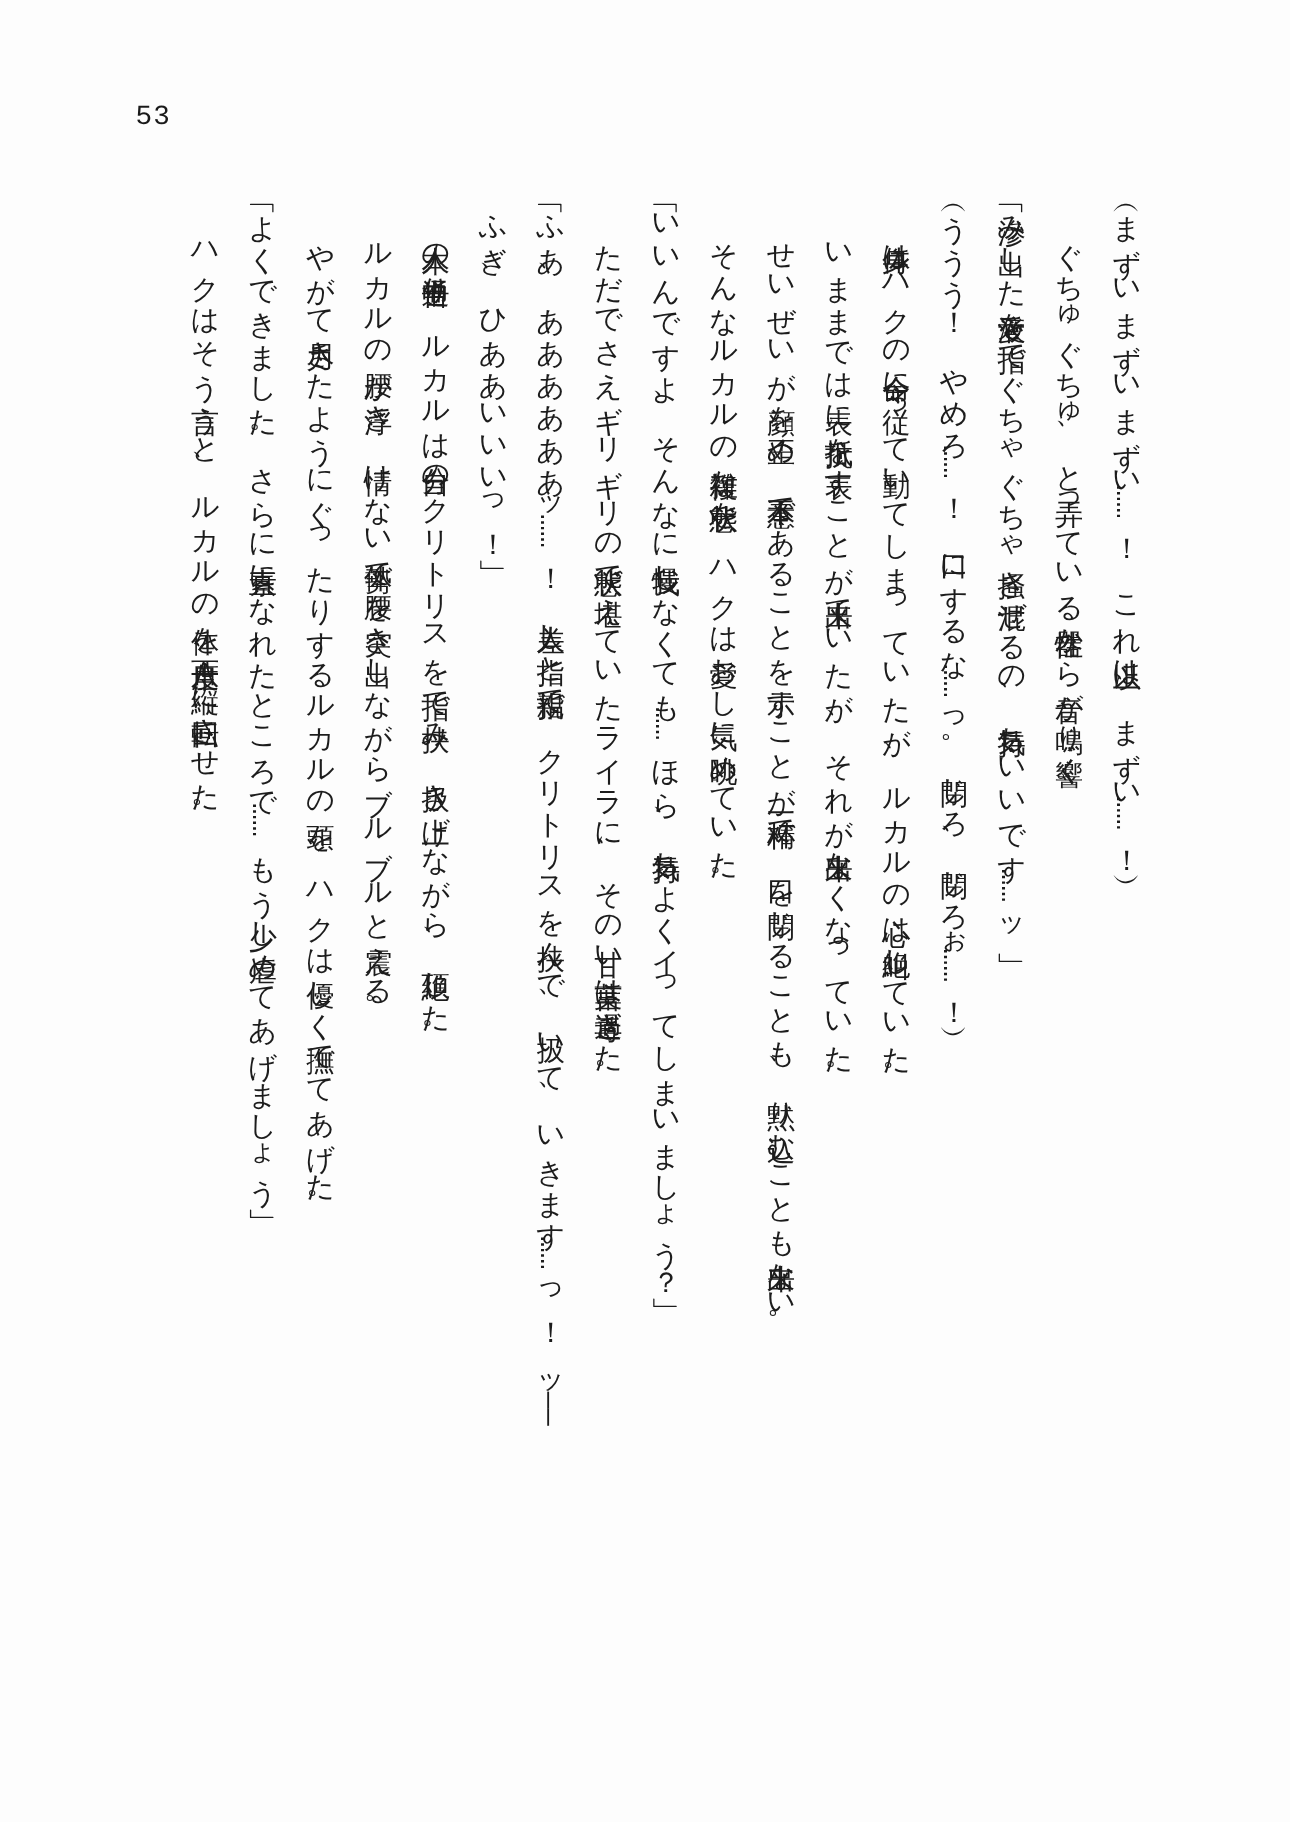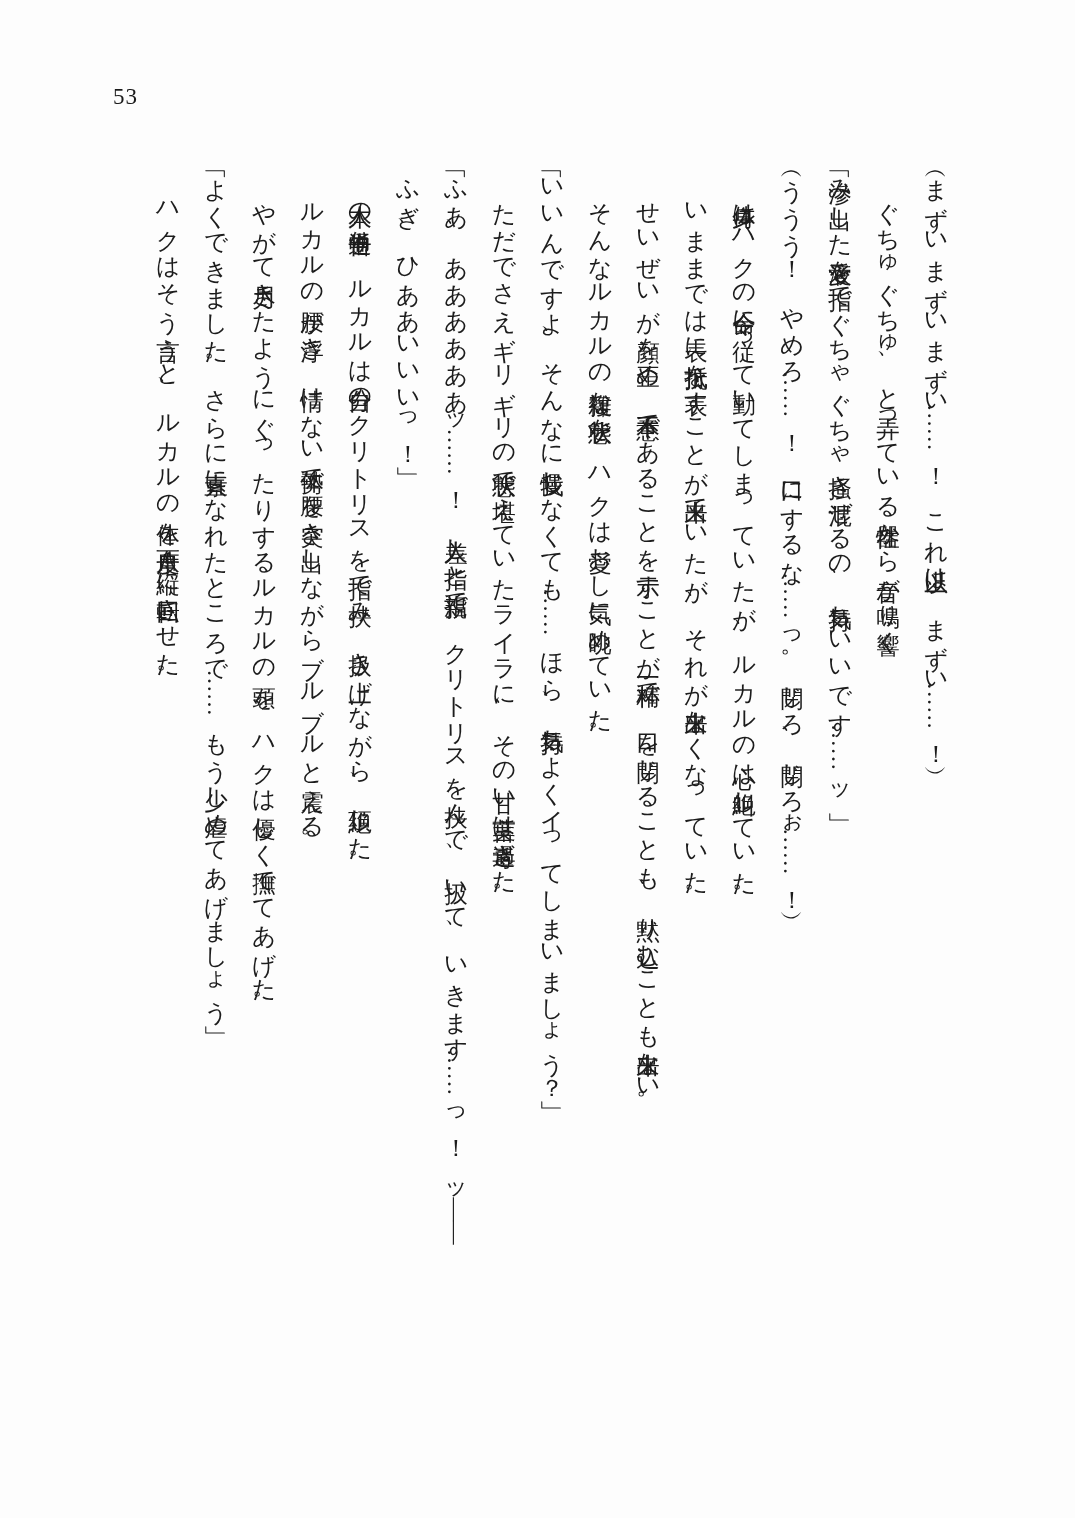--- a/index.html
+++ b/index.html
@@ -10,20 +10,21 @@
     width: 1075px;
     height: 1518px;
     position: relative;
     overflow: hidden;
     background: #fdfdfd;
     font-family: "Liberation Serif", "DejaVu Serif", serif;
   }
   .page {
     position: absolute;
     inset: 0;
+    font-family: Liberation Mono, monospace;
   }
   .page-number {
     position: absolute;
     top: 84px;
     left: 113px;
     font-size: 23px;
     color: #1a1a1a;
     letter-spacing: 1px;
   }
   .text-block {

